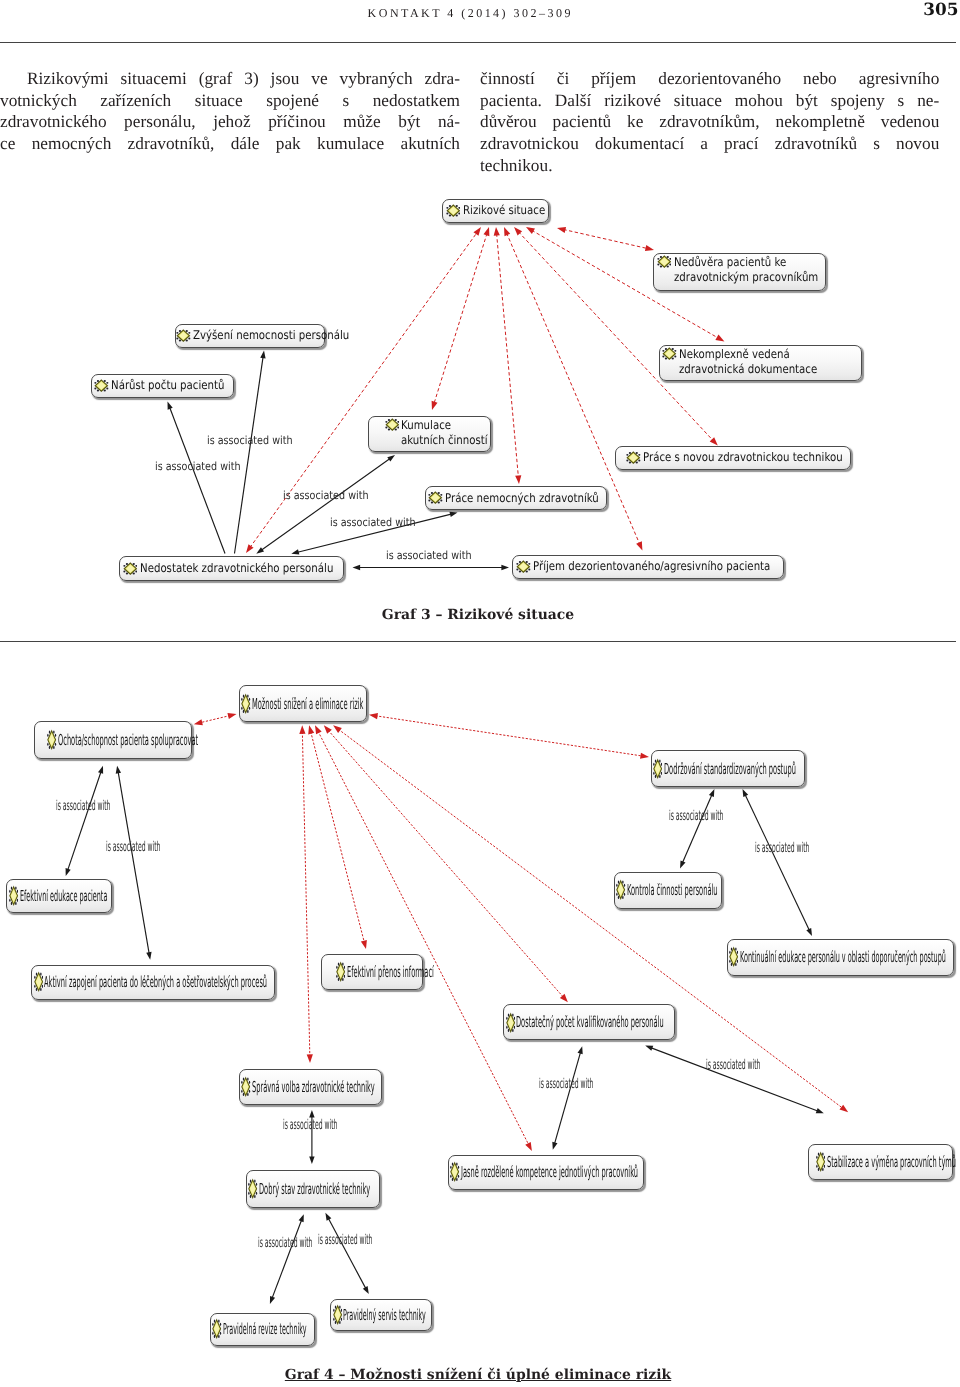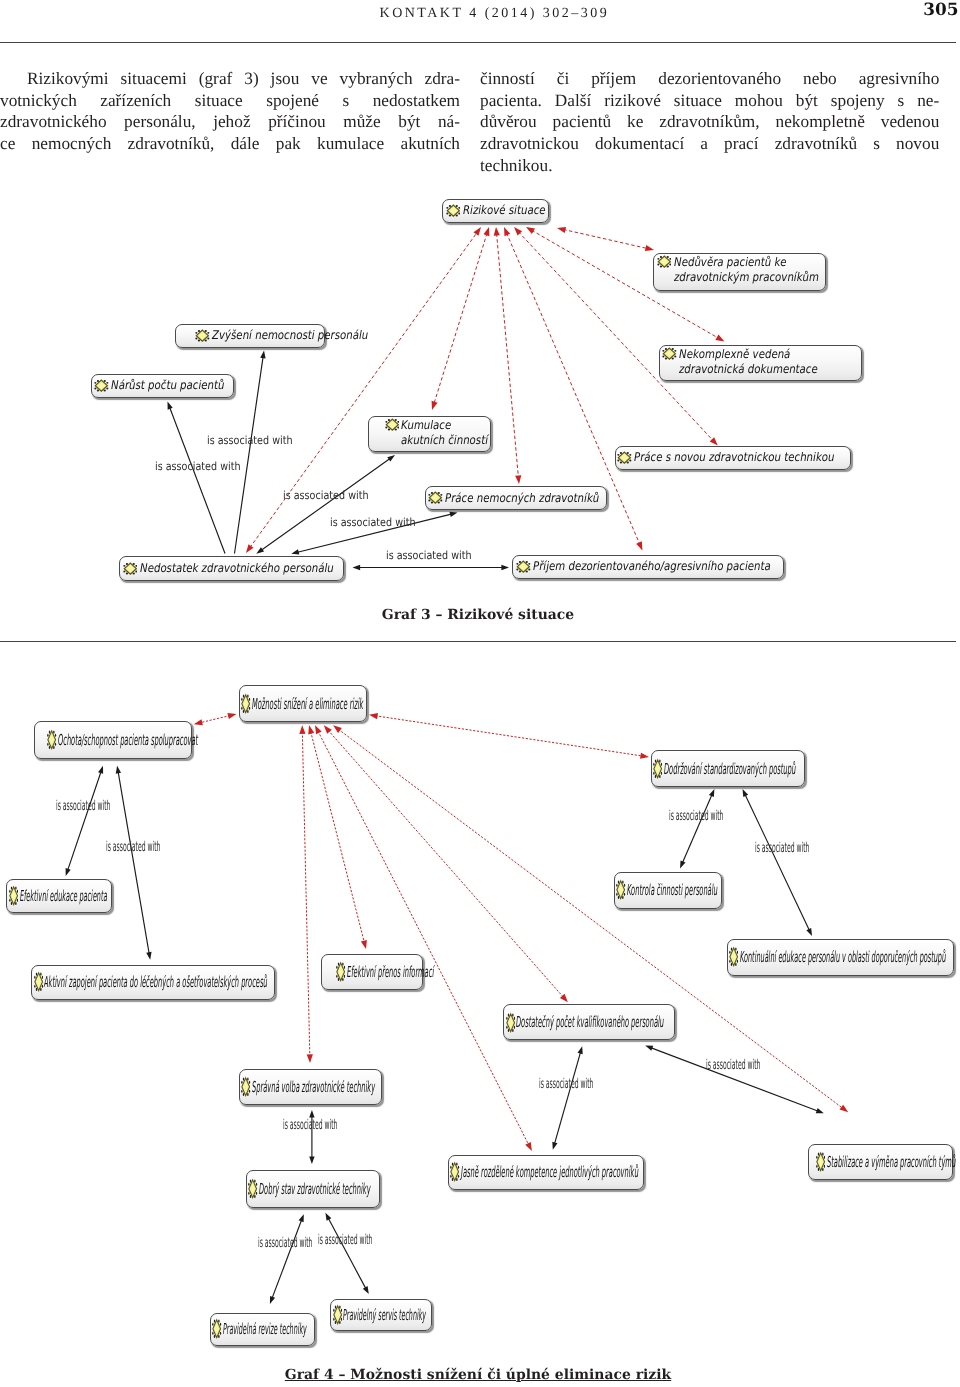--- a/index.html
+++ b/index.html
@@ -2,22 +2,22 @@
 <html><head>
 <meta charset="utf-8">
 <style>
 
   html,body{margin:0;padding:0;background:#ffffff;}
   *{-webkit-font-smoothing:antialiased;text-rendering:geometricPrecision;}
   .page{transform:translateZ(0);}
   body{width:960px;height:1387px;position:relative;overflow:hidden;
        font-family:"Liberation Serif",serif;color:#231f20;}
   .page{position:absolute;left:0;top:0;width:960px;height:1387px;}
-  #runhead{position:absolute;left:367.6px;top:6.5px;font-size:14px;
-           line-height:13.3px;letter-spacing:2.48px;color:#231f20;margin-left:12px;}
+  #runhead{position:absolute;left:367.6px;top:6.5px;font-size:12px;
+           line-height:13.3px;letter-spacing:2.48px;color:#231f20;}
   #pagenum{position:absolute;left:923.2px;top:1.2px;font-size:16.9px;
            font-family:"DejaVu Serif",serif;
            line-height:16.9px;font-weight:bold;color:#151515;}
   .rule{position:absolute;left:0;width:956px;height:1.1px;background:#434343;}
   #headrule{top:42.2px;}
   #rule2{top:641px;}
   .col{position:absolute;top:68.2px;font-size:17.3px;}
   #colL{left:0px;width:460px;}
   #colR{left:480px;width:459.3px;}
   .tline{display:block;height:21.6px;line-height:21.6px;text-align:justify;
@@ -26,21 +26,21 @@
   .caption{position:absolute;left:0;width:956px;text-align:center;
            font-family:"DejaVu Serif",serif;
            font-weight:bold;font-size:13.95px;line-height:16px;}
   #cap3{top:606.6px;}
   #cap4{top:1366.5px;text-decoration:underline;}
   .diagram{position:absolute;left:0;top:0;width:960px;height:1387px;}
   .node{position:absolute;box-sizing:border-box;
         background:linear-gradient(to bottom,#ffffff 0%,#f7f7f7 45%,#ececec 85%,#e4e4e4 100%);
         border:1.4px solid #4b4b4b;border-radius:7px;
         box-shadow:1.8px 1.8px 1.1px rgba(40,40,40,.5);
-        display:flex;align-items:center;z-index:5;overflow:visible;font-style:italic;}
+        display:flex;align-items:center;z-index:5;overflow:visible;}
   .node.ml{align-items:flex-start;}
   .node .ico{flex:0 0 auto;display:block;}
   .node .lbl{white-space:pre;color:#141414;
              font-family:"DejaVu Sans",sans-serif;transform-origin:left center;}
   .elabel{position:absolute;font-family:"DejaVu Sans",sans-serif;color:#2b2b2b;
           white-space:nowrap;z-index:4;transform-origin:left top;}
   svg.edges{position:absolute;left:0;top:0;width:960px;height:1387px;
             overflow:visible;z-index:1;}
 
 </style>
@@ -153,21 +153,21 @@
             <circle cx="14.5" cy="11.4" r="1.15"></circle>
             <circle cx="4.3" cy="13.7" r="1.25"></circle>
             <circle cx="11.7" cy="13.7" r="1.25"></circle>
           </g>
           <path d="M8 1.4 L14.6 8 L8 14.6 L1.4 8 Z" fill="#efec78" stroke="#57570f" stroke-width="1.35" stroke-linejoin="miter"></path>
           <path d="M8 3.6 L12.4 8 L8 12.4 L3.6 8 Z" fill="#f7f5b0" stroke="none"></path>
         </svg>
 <span class="lbl" style="font-size:12px;margin-left:2.3px;line-height:14.7px;transform:scaleX(0.85)">Nedůvěra pacientů ke
 zdravotnickým pracovníkům</span>
 </div>
-<div class="node" style="left:175.2px;top:323.5px;width:150px;height:24px;padding-left:19px">
+<div class="node" style="left:175.2px;top:323.5px;width:150px;height:24px;padding-left:0">
 <svg class="ico" width="14.70" height="13.40" viewBox="0 0 16 16" preserveAspectRatio="none">
           <g fill="#22222c">
             <circle cx="4.3" cy="2.3" r="1.25"></circle>
             <circle cx="11.7" cy="2.3" r="1.25"></circle>
             <circle cx="1.5" cy="4.6" r="1.15"></circle>
             <circle cx="14.5" cy="4.6" r="1.15"></circle>
             <circle cx="1.5" cy="11.4" r="1.15"></circle>
             <circle cx="14.5" cy="11.4" r="1.15"></circle>
             <circle cx="4.3" cy="13.7" r="1.25"></circle>
             <circle cx="11.7" cy="13.7" r="1.25"></circle>
@@ -223,21 +223,21 @@
             <circle cx="14.5" cy="11.4" r="1.15"></circle>
             <circle cx="4.3" cy="13.7" r="1.25"></circle>
             <circle cx="11.7" cy="13.7" r="1.25"></circle>
           </g>
           <path d="M8 1.4 L14.6 8 L8 14.6 L1.4 8 Z" fill="#efec78" stroke="#57570f" stroke-width="1.35" stroke-linejoin="miter"></path>
           <path d="M8 3.6 L12.4 8 L8 12.4 L3.6 8 Z" fill="#f7f5b0" stroke="none"></path>
         </svg>
 <span class="lbl" style="font-size:12px;margin-left:2.3px;line-height:14.7px;transform:scaleX(0.85)">Kumulace
 akutních činností</span>
 </div>
-<div class="node" style="left:615px;top:445.5px;width:236px;height:24px;padding-left:1px">
+<div class="node" style="left:615px;top:445.5px;width:236px;height:24px;padding-left:10px">
 <svg class="ico" width="14.70" height="13.40" viewBox="0 0 16 16" preserveAspectRatio="none">
           <g fill="#22222c">
             <circle cx="4.3" cy="2.3" r="1.25"></circle>
             <circle cx="11.7" cy="2.3" r="1.25"></circle>
             <circle cx="1.5" cy="4.6" r="1.15"></circle>
             <circle cx="14.5" cy="4.6" r="1.15"></circle>
             <circle cx="1.5" cy="11.4" r="1.15"></circle>
             <circle cx="14.5" cy="11.4" r="1.15"></circle>
             <circle cx="4.3" cy="13.7" r="1.25"></circle>
             <circle cx="11.7" cy="13.7" r="1.25"></circle>

